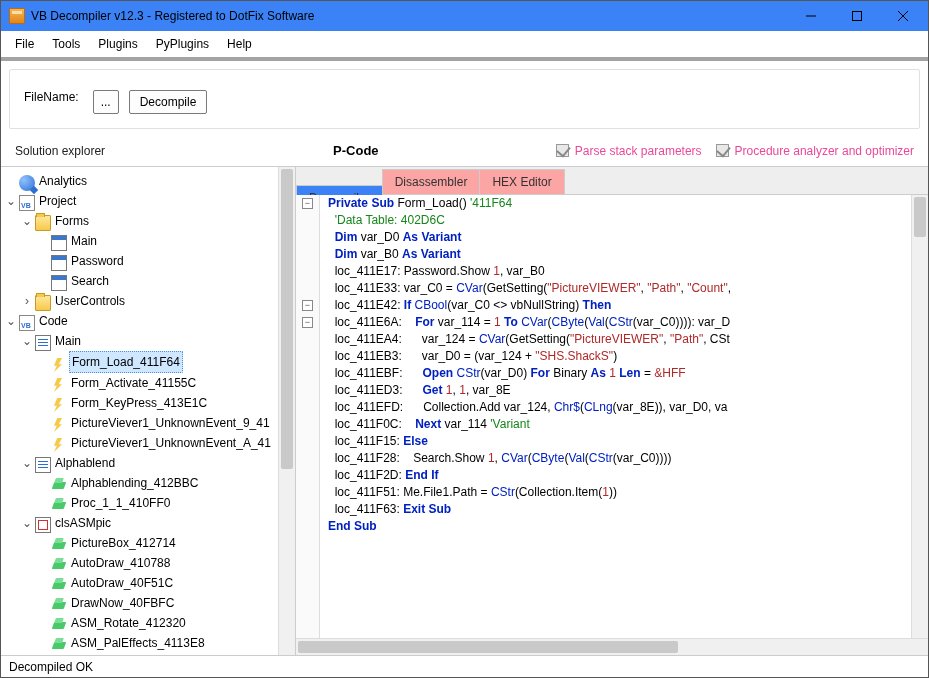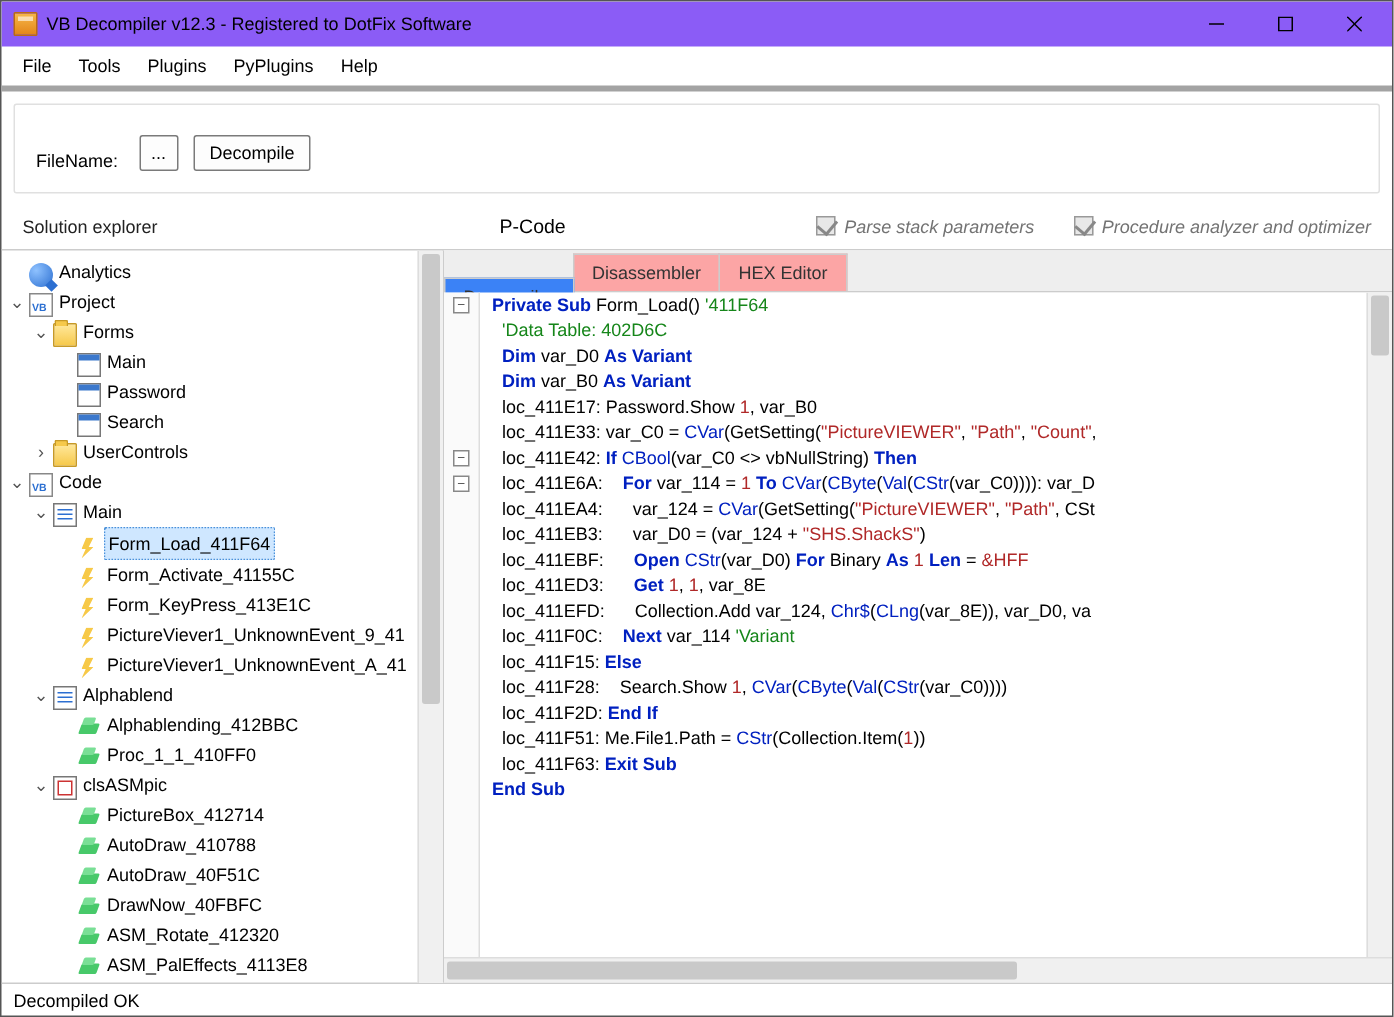--- a/index.html
+++ b/index.html
@@ -1,33 +1,33 @@
 <!DOCTYPE html>
 <html><head>
 <meta charset="utf-8">
 <style>
 * { box-sizing: border-box; margin: 0; padding: 0; font-family: "Segoe UI", Tahoma, sans-serif; font-size: 12px; }
 body { background: #fff; width: 929px; height: 678px; border: 1px solid #555; display: flex; flex-direction: column; overflow: hidden; }
-.titlebar { display: flex; align-items: center; height: 30px; padding: 0 2px 0 8px; background: #8b5cf6; }
+.titlebar { display: flex; align-items: center; height: 30px; padding: 0 2px 0 8px; background: #3b82f6; }
 .titlebar .app-icon { width: 16px; height: 16px; background: linear-gradient(180deg,#f6b74a 0%,#e3861a 100%); border:1px solid #bb6b13; border-radius:1px; margin-right:6px; position:relative; }
 .titlebar .app-icon::after{content:"";position:absolute;left:2px;top:2px;right:2px;height:3px;background:rgba(255,255,255,.6);}
 .titlebar .title { flex:1; font-size:12px; color:#000; }
 .winbtns { display:flex; }
 .winbtn { width:46px; height:30px; display:flex; align-items:center; justify-content:center; color:#000; }
 .menubar { display:flex; gap:2px; padding:2px 6px; border-bottom:4px solid #a3a3a3; }
 .menubar span { padding:4px 8px; }
-.toprow { display:flex; align-items:flex-end; gap:10px; padding:20px 14px 14px; border:1px solid #e0e0e0; margin:8px; border-radius:2px; }
+.toprow { display:flex; align-items:flex-start; gap:10px; padding:20px 14px 14px; border:1px solid #e0e0e0; margin:8px; border-radius:2px; }
 .toprow label { color:#000; margin-right:4px;}
 .toprow input[type=text] { flex:1; height:22px; border:1px solid #7a7a7a; padding:0 6px; font-size:12px; background:#fff; }
 .btn { height:24px; padding:0 10px; border:1px solid #7a7a7a; background:#fdfdfd; border-radius:2px; cursor:pointer; font-size:12px; }
 .btn.small{min-width:26px;padding:0 4px;}
 .subbar { display:flex; align-items:center; padding:6px 14px 8px; }
 .subbar .left { font-size:12px; color:#222; }
-.subbar .mid { font-weight:400; margin-left:228px; font-size:13px;}
-.subbar .checks { margin-left:auto; display:flex; gap:26px; color:#737373;font-style:italic; }
+.subbar .mid { font-weight:700; margin-left:228px; font-size:13px;}
+.subbar .checks { margin-left:auto; display:flex; gap:14px; color:#ec4899; }
 .chk { display:flex; align-items:center; gap:6px; }
 .chk .box { width:13px; height:13px; border:1px solid #999; background:#e8e8e8; position:relative; }
 .chk .box::after{content:"";position:absolute;left:2px;top:-1px;width:7px;height:10px;border-right:2px solid #888;border-bottom:2px solid #888;transform:rotate(40deg);}  
 .workarea { flex:1; display:flex; border-top:1px solid #ccc; min-height:0;}
 .tree { width:295px; border-right:1px solid #ccc; overflow:auto; padding:4px 0 4px 4px; position:relative;}
 .tree ul{list-style:none;}
 .tree li{white-space:nowrap; line-height:20px;}
 .node{display:flex;align-items:flex-end;gap:2px;padding:0 2px;}
 .node .tw{width:12px;text-align:center;color:#555;cursor:pointer;font-size:12px;user-select:none;}
 .node .tw.empty{visibility:hidden;}

